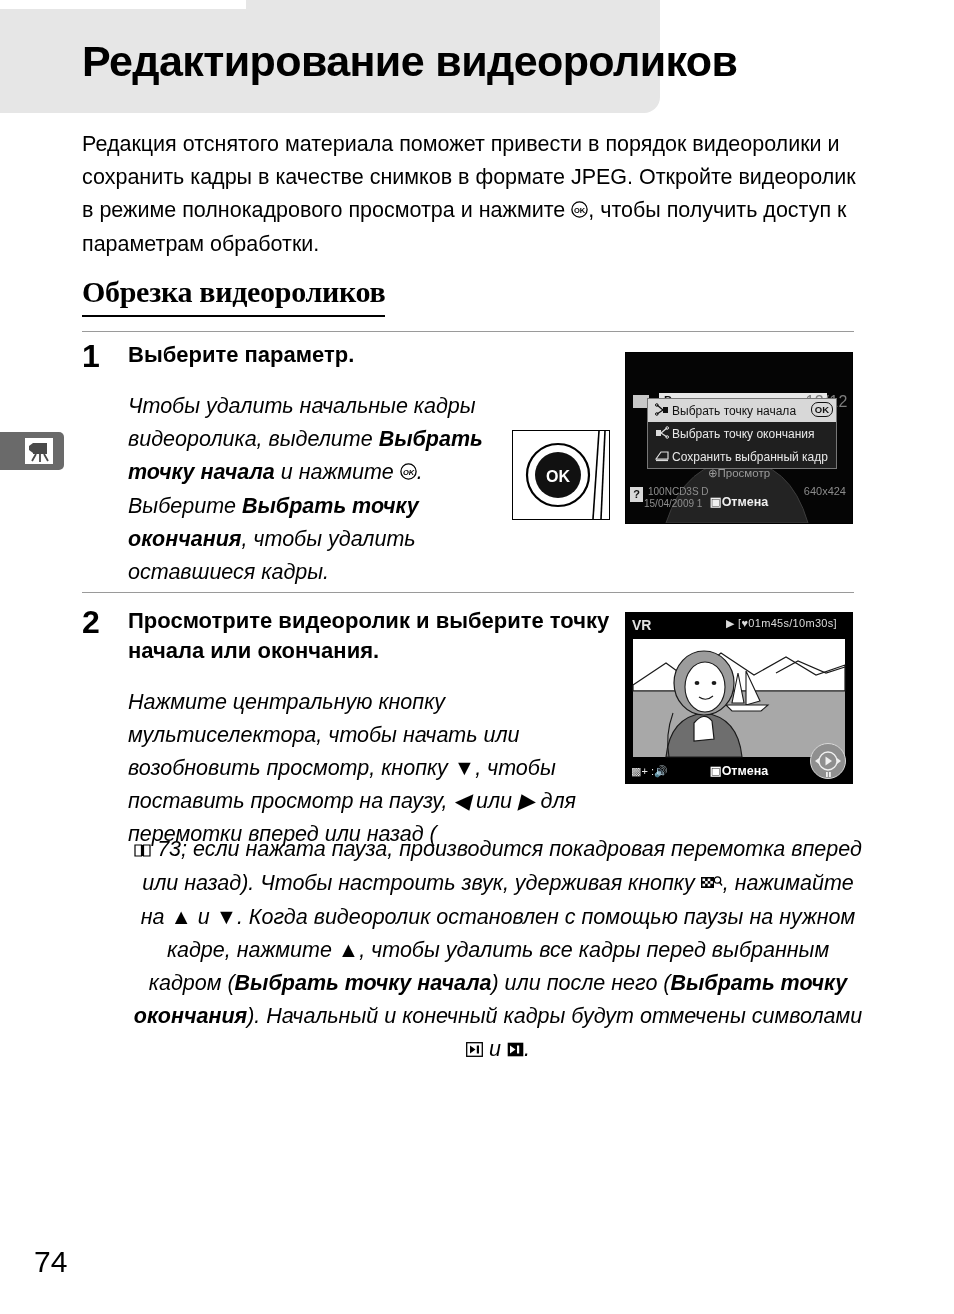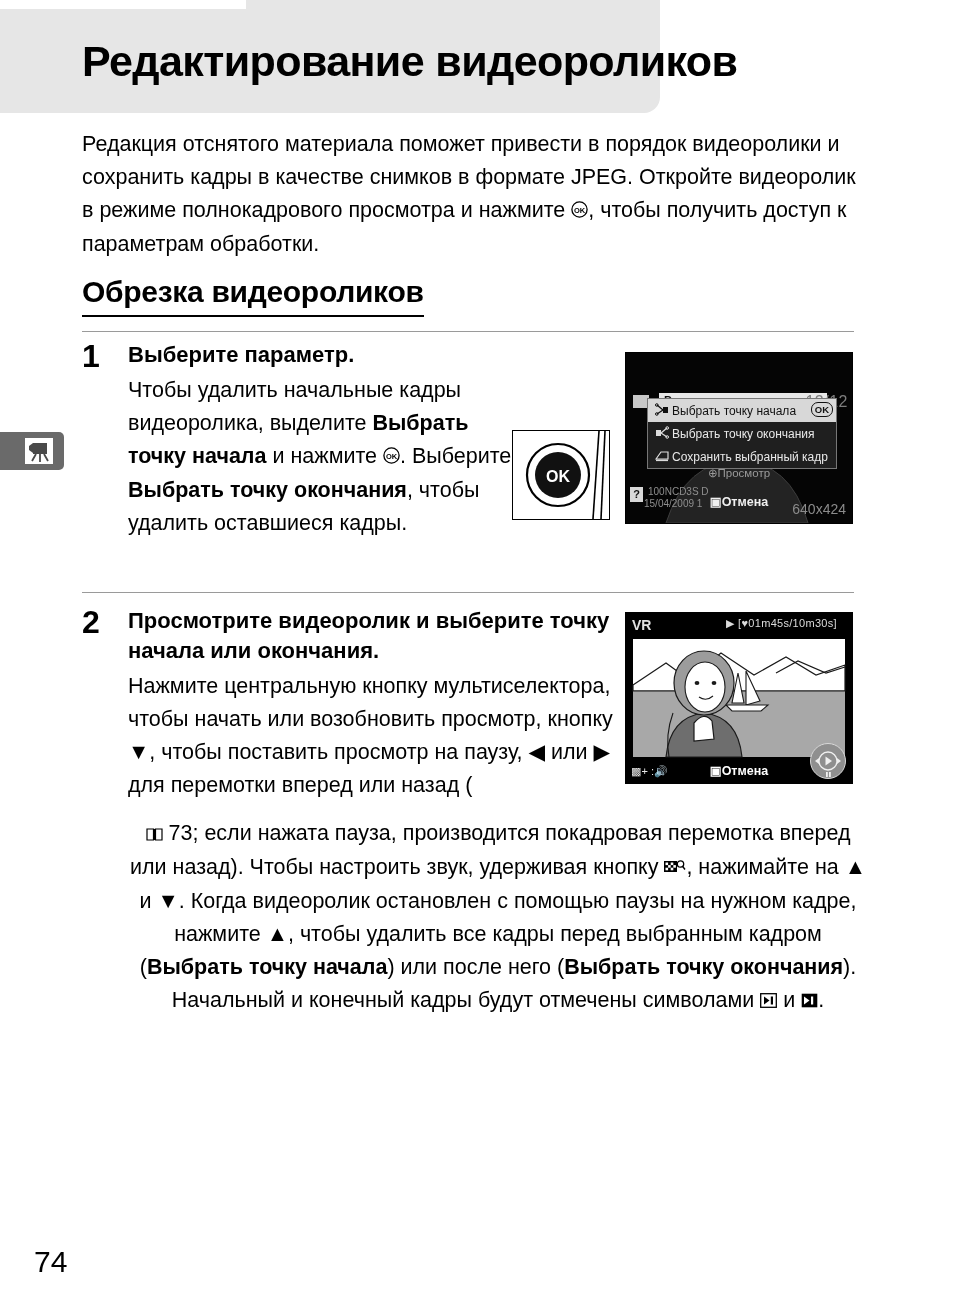--- a/index.html
+++ b/index.html
@@ -61,20 +61,21 @@
     position: absolute;
     left: 82px;
     top: 275px;
     font-size: 30px;
     font-weight: bold;
     letter-spacing: -0.3px;
     padding-bottom: 6px;
     border-bottom: 2.5px solid #000;
     display: inline-block;
     white-space: nowrap;
+    font-family: Liberation Serif, serif;
   }
 
   .rule {
     position: absolute;
     left: 82px;
     width: 772px;
     height: 1px;
     background: #9a9a9a;
   }
   .rule.r1 { top: 331px; }
@@ -99,21 +100,22 @@
     top: 0;
   }
   .step-title {
     font-size: 22px;
     font-weight: bold;
     line-height: 30px;
   }
   .step-text {
     font-size: 21.5px;
     line-height: 33px;
-    margin-top: 4px;
+    margin-top: 20px;
+    font-style: italic;
   }
 
   #step1 { top: 340px; }
   #step1 .step-body { width: 400px; }
   #step2 { top: 606px; }
   #step2 .step-body { width: 490px; }
   #step2 .step-text { width: 740px; }
   #step2 .step-text-narrow { width: 490px; }
 
   b { font-weight: bold; }
@@ -213,22 +215,22 @@
     top: 140px;
     color: #f0f0f0; font-size: 12.5px; font-weight: bold;
   }
   .lcd-meta {
     position: absolute;
     left: 5px; top: 133px;
     color: #8f8f8f; font-size: 10px; line-height: 12px;
   }
   .lcd-res {
     position: absolute;
-    right: 6px; top: 148px;
-    color: #8b8b8b; font-size: 14px; padding-left: 15px;
+    right: 6px; top: 132px;
+    color: #8b8b8b; font-size: 11px; padding-left: 15px;
   }
   .lcd-help {
     position: absolute; left: 4px; top: 134px;
     width: 13px; height: 15px; background: #d8d8d8;
     color: #111; font-size: 11px; font-weight: bold;
     text-align: center; line-height: 15px;
   }
 
   
   .play-top {

